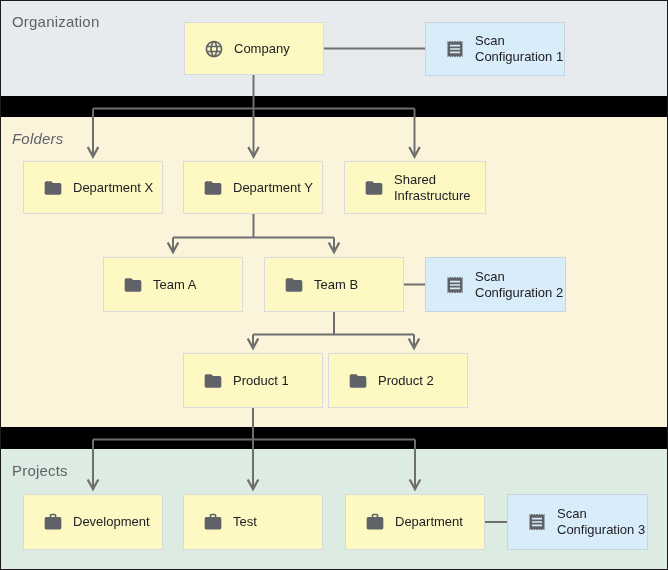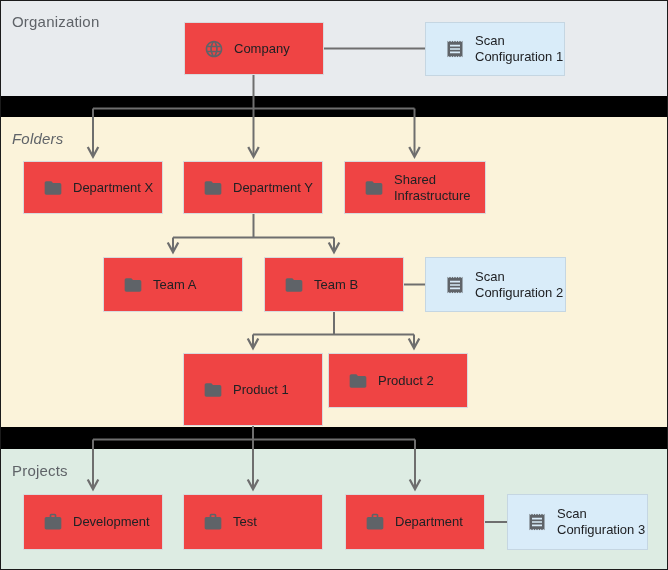--- a/index.html
+++ b/index.html
@@ -17,21 +17,21 @@
   .sec-label{
     position:absolute;font-size:15px;color:var(--label);letter-spacing:.2px;
   }
   #lbl-organization{left:11px;top:12px;}
   #lbl-folders{left:11px;top:129px;font-style:italic;}
   #lbl-projects{left:11px;top:461px;text-align:center;}
   svg.edges{position:absolute;left:0;top:0;z-index:1;}
   .edge{stroke:var(--line);stroke-width:2;fill:none;}
   .arrowhead{stroke:var(--line);stroke-width:1.5;fill:none;}
   .node{
-    position:absolute;z-index:2;background:#ef4444;
+    position:absolute;z-index:2;background:#fef9c3;
     border:1px solid var(--node-border);
     display:flex;align-items:center;gap:10px;
     padding-left:19px;box-sizing:border-box;
   }
   .node.scan{background:var(--scan-bg);border-color:var(--scan-border);}
   .nicon{width:20px;height:20px;flex:0 0 auto;display:inline-flex;}
   .nicon svg{width:100%;height:100%;fill:var(--icon);}
   .nlabel{
     font-size:13px;line-height:16px;color:var(--text);max-width:92px;
   }
@@ -148,21 +148,21 @@
 
 <div class="node scan" style="left:424px;top:256px;width:141px;height:55px">
   <span class="nicon">
       <svg viewBox="0 0 24 24">
         <path fill-rule="evenodd" d="M18 17H6v-2h12v2zm0-4H6v-2h12v2zm0-4H6V7h12v2zM3 22l1.5-1.5L6 22l1.5-1.5L9 22l1.5-1.5L12 22l1.5-1.5L15 22l1.5-1.5L18 22l1.5-1.5L21 22V2l-1.5 1.5L18 2l-1.5 1.5L15 2l-1.5 1.5L12 2l-1.5 1.5L9 2 7.5 3.5 6 2 4.5 3.5 3 2v20z"></path>
       </svg>
     </span>
   <span class="nlabel">Scan Configuration 2</span>
 </div>
 
-<div class="node" style="left:182px;top:352px;width:140px;height:73px">
+<div class="node" style="left:182px;top:352px;width:140px;height:55px">
   <span class="nicon">
       <svg viewBox="0 0 24 24">
         <path d="M10 4H4c-1.1 0-1.99.9-1.99 2L2 18c0 1.1.9 2 2 2h16c1.1 0 2-.9 2-2V8c0-1.1-.9-2-2-2h-8l-2-2z"></path>
       </svg>
     </span>
   <span class="nlabel">Product 1</span>
 </div>
 
 <div class="node" style="left:327px;top:352px;width:140px;height:55px">
   <span class="nicon">

